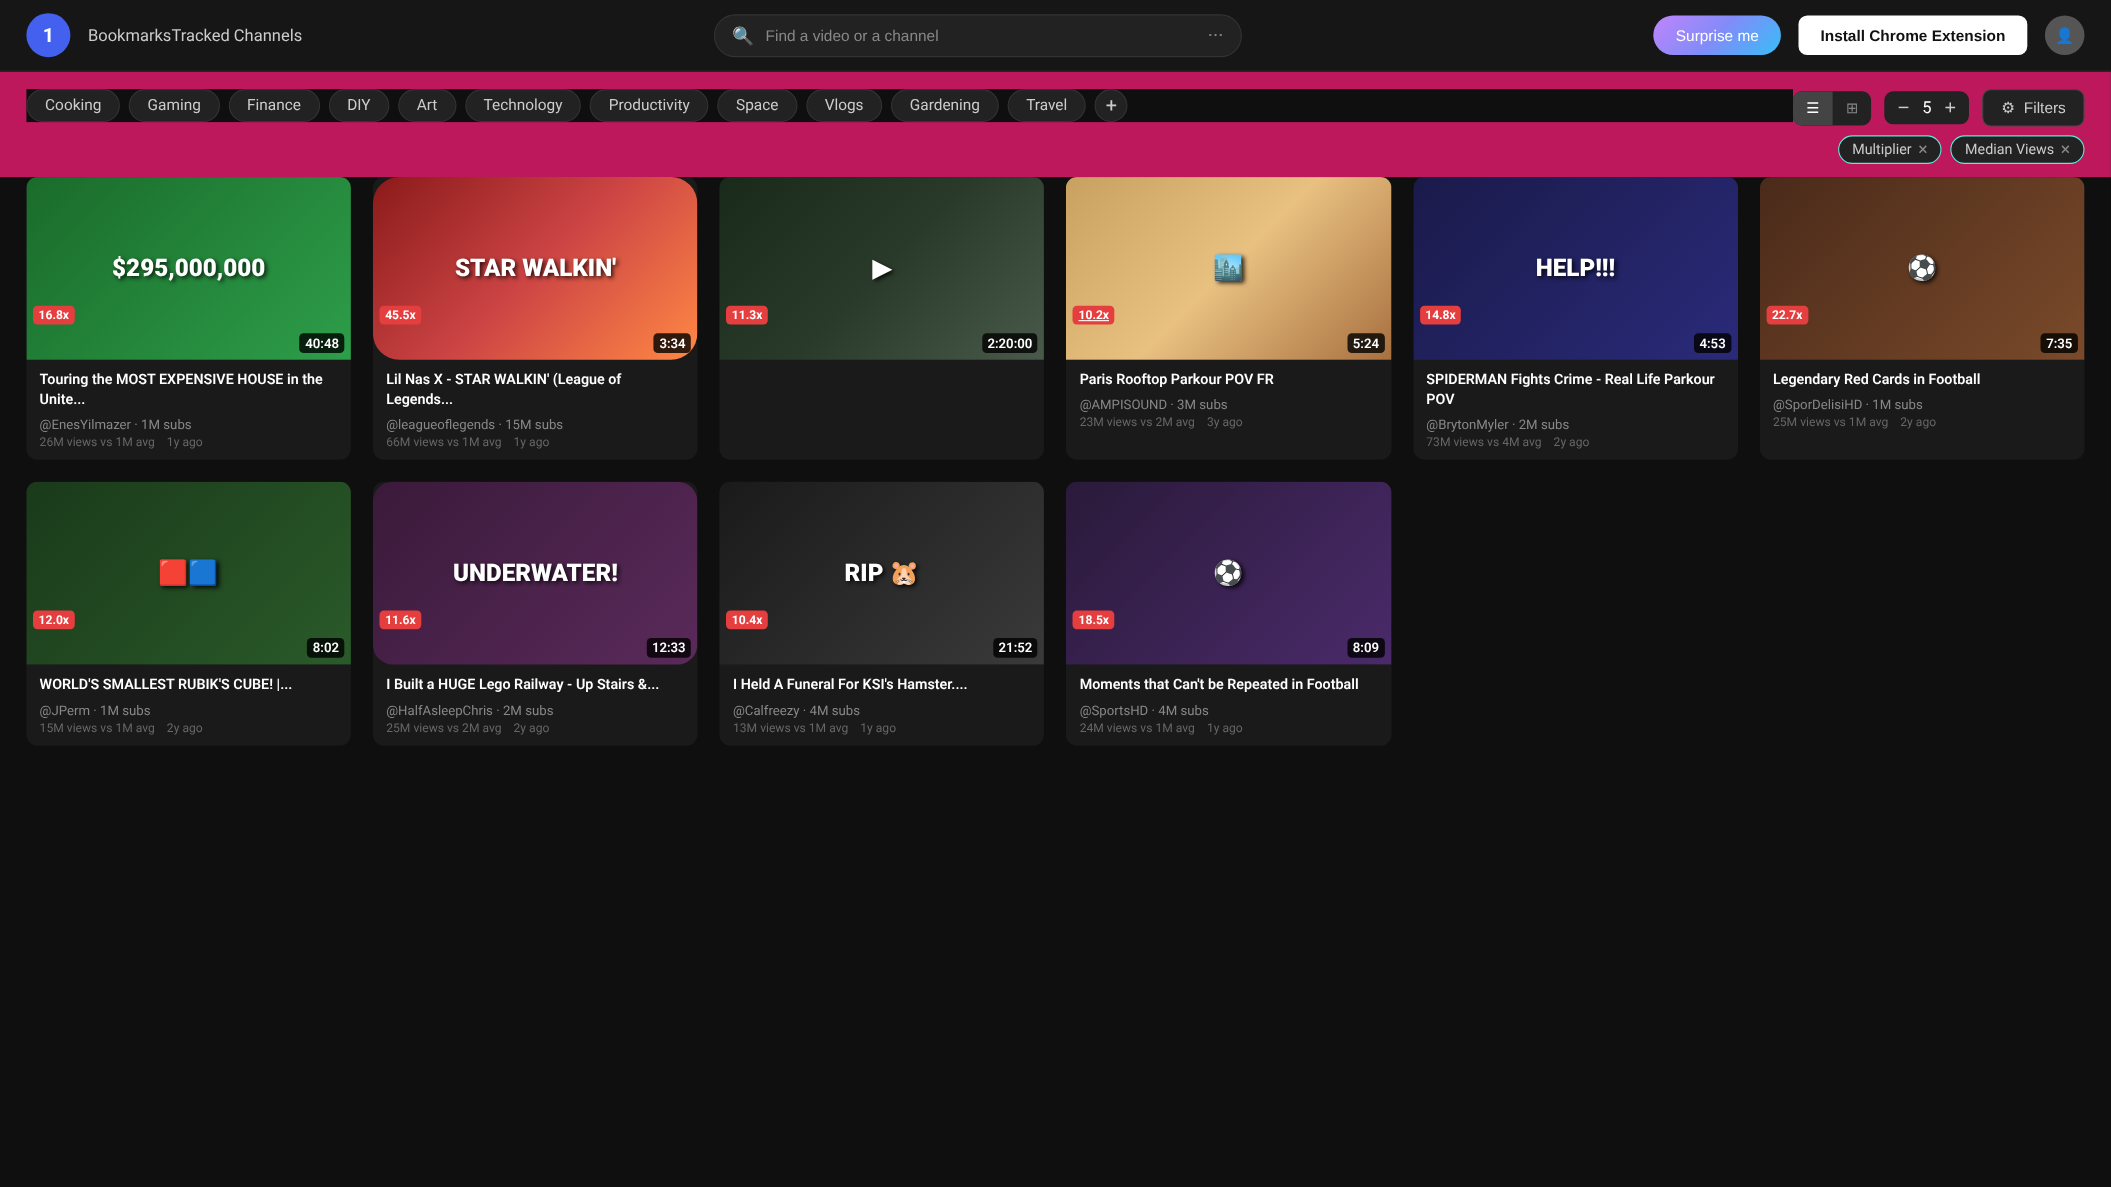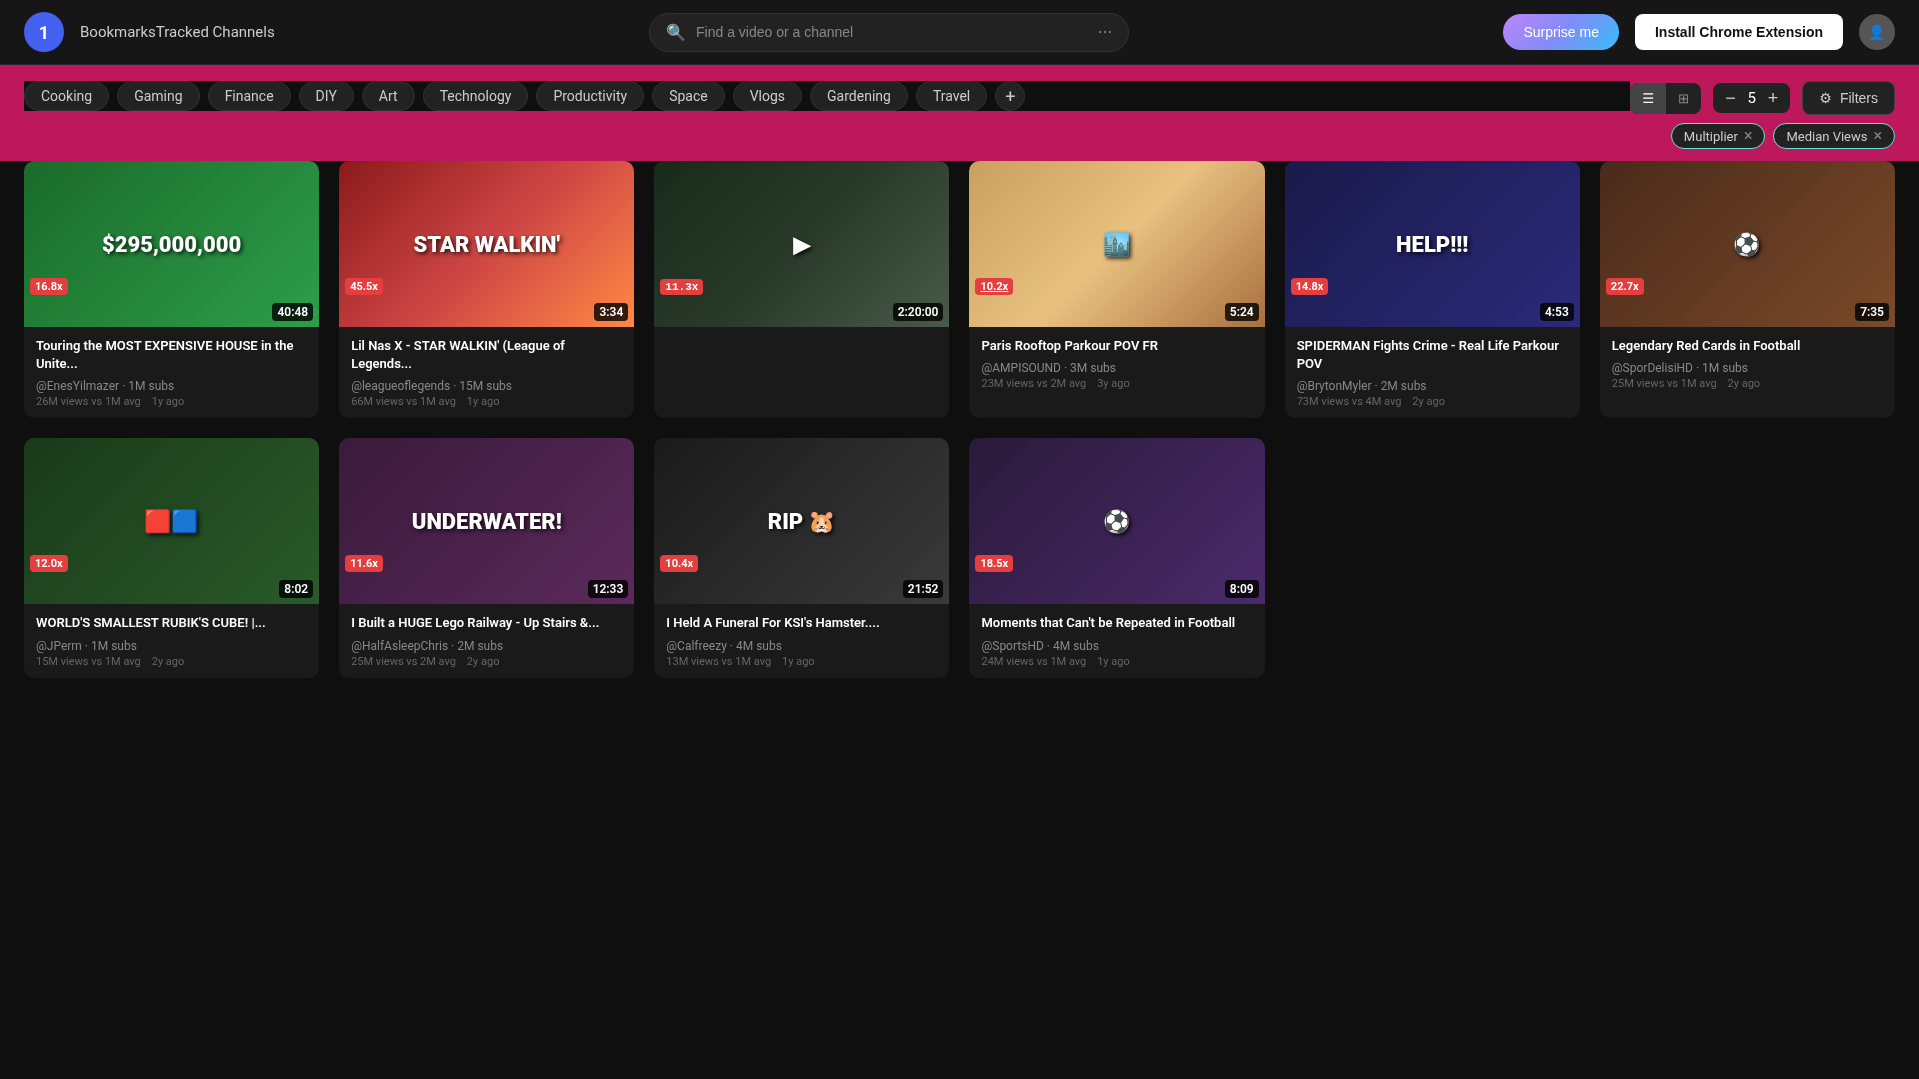--- a/index.html
+++ b/index.html
@@ -275,27 +275,27 @@
       color: #888;
       margin-bottom: 2px;
     }
     .card-stats {
       font-size: 11px;
       color: #666;
     }
 
     
     .thumb-1 { background: linear-gradient(135deg, #1a6b2a, #2d9e4a); }
-    .thumb-2 { background: linear-gradient(135deg, #8b1a1a, #c44, #f84); }
+    .thumb-2 { background: linear-gradient(135deg, #8b1a1a, #c44, #f84); border-radius: 24px; }
     .thumb-3 { background: linear-gradient(135deg, #1a2a1a, #2a3a2a, #4a5a4a); }
     .thumb-4 { background: linear-gradient(135deg, #c8a060, #e8c080, #a87040); }
     .thumb-5 { background: linear-gradient(135deg, #1a1a4a, #2a2a7a); }
     .thumb-6 { background: linear-gradient(135deg, #4a2a1a, #7a4a2a); }
     .thumb-7 { background: linear-gradient(135deg, #1a3a1a, #2a5a2a); }
-    .thumb-8 { background: linear-gradient(135deg, #3a1a3a, #5a2a5a); }
+    .thumb-8 { background: linear-gradient(135deg, #3a1a3a, #5a2a5a); border-radius: 18px; }
     .thumb-9 { background: linear-gradient(135deg, #1a1a1a, #3a3a3a); }
     .thumb-10 { background: linear-gradient(135deg, #2a1a3a, #4a2a6a); }
 
     
     .thumb-overlay {
       width: 100%;
       height: 100%;
       display: flex;
       align-items: center;
       justify-content: center;
@@ -400,21 +400,21 @@
     <div class="card-info">
       <div class="card-title">Lil Nas X - STAR WALKIN' (League of Legends...</div>
       <div class="card-channel">@leagueoflegends · 15M subs</div>
       <div class="card-stats">66M views vs 1M avg &nbsp;&nbsp; 1y ago</div>
     </div>
   </div>
     <div class="video-card">
     <div class="thumbnail thumb-3">
       <div class="thumb-overlay">▶</div>
       <span class="duration">2:20:00</span>
-      <span class="multiplier-badge" style="background:#e53e3e; bottom:32px; left:6px; font-size:11px; padding:2px 5px; border-radius:4px;font-family:Liberation Mono, monospace;">11.3x</span>
+      <span class="multiplier-badge" style="background:#e53e3e; bottom:32px; left:6px; font-size:11px; padding:2px 5px; border-radius:4px;">11.3x</span>
     </div>
   </div>
     <div class="video-card">
     <div class="thumbnail thumb-4">
       <div class="thumb-overlay">🏙️</div>
       <span class="duration">5:24</span>
       <span class="multiplier-badge" style="background:#e53e3e; bottom:32px; left:6px; font-size:11px; padding:2px 5px; border-radius:4px;text-decoration:underline;">10.2x</span>
     </div>
     <div class="card-info">
       <div class="card-title">Paris Rooftop Parkour POV FR</div>

